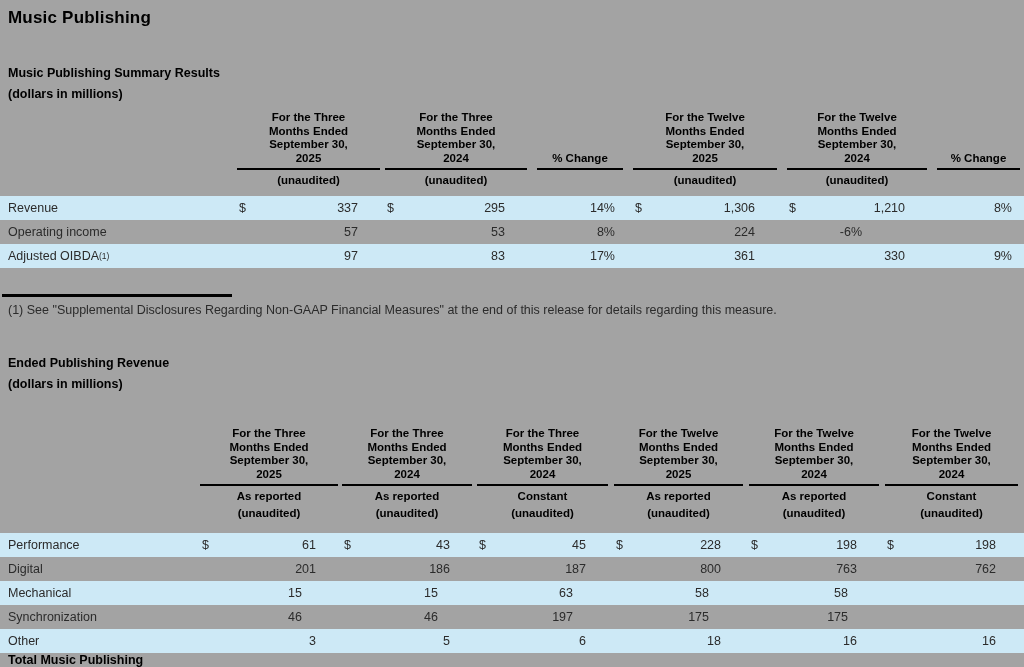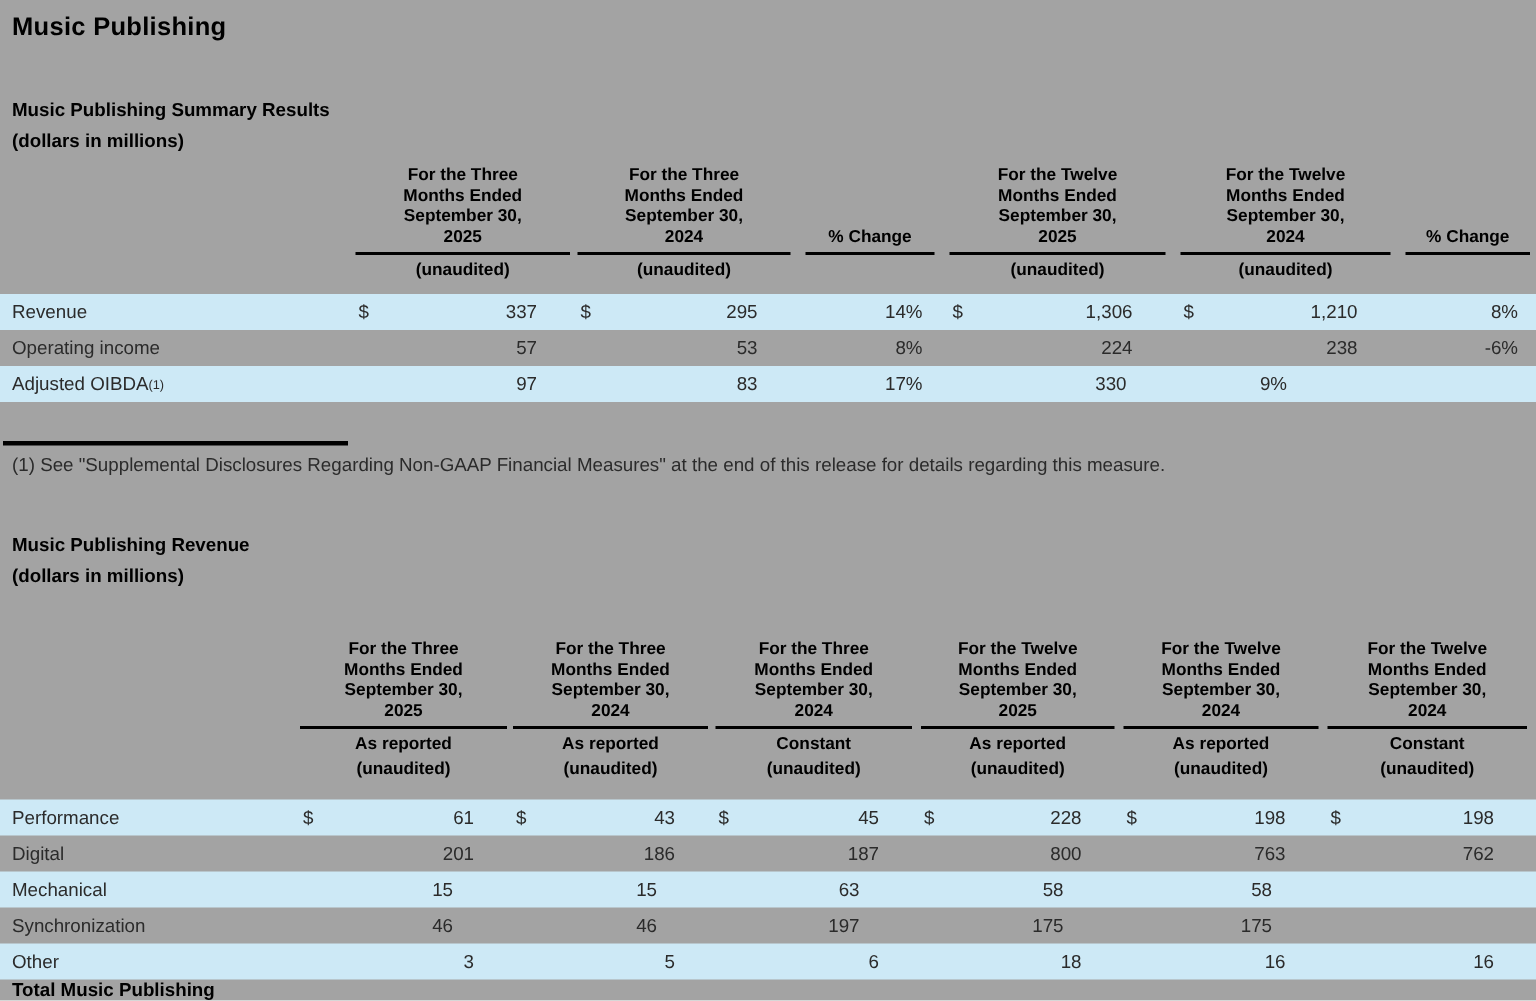--- a/index.html
+++ b/index.html
@@ -154,53 +154,53 @@
           </div>
         <div class="c t1c2 money">
             <span class="ds"></span>
             <span>53</span>
           </div>
         <div class="c t1c3 pct">8%</div>
         <div class="c t1c4 money">
             <span class="ds"></span>
             <span>224</span>
           </div>
-        <div class="c t1c5 money">
-            <span class="ds"></span>
-            <span>238</span>
-          </div>
         <div class="c t1c6 pct">-6%</div>
       </div>
       <div class="row hl">
         <div class="c t1lbl lbl">
             <span>Adjusted OIBDA</span>
             <sup>(1)</sup>
           </div>
         <div class="c t1c1 money">
             <span class="ds"></span>
             <span>97</span>
           </div>
         <div class="c t1c2 money">
             <span class="ds"></span>
             <span>83</span>
           </div>
         <div class="c t1c3 pct">17%</div>
+        <div class="c t1c4 money">
+            <span class="ds"></span>
+            <span>361</span>
+          </div>
         <div class="c t1c5 money">
             <span class="ds"></span>
             <span>330</span>
           </div>
         <div class="c t1c6 pct">9%</div>
       </div>
     </div>
   </div>
 
   <div class="fn-rule"></div>
   <div class="fn-text">(1) See "Supplemental Disclosures Regarding Non-GAAP Financial Measures" at the end of this release for details regarding this measure.</div>
 
-  <div class="sec-title" style="margin-top:39px;">Music Publishing Revenue</div>
+  <div class="sec-title" style="margin-top:39px;">Ended Publishing Revenue</div>
   <div class="sec-sub">(dollars in millions)</div>
 
   <div class="tbl t2">
     <div class="hdr-row">
       <div class="c t2lbl"></div>
       <div class="c t2c1 hdr">
         <div class="hdr-text">For the Three
 Months Ended
 September 30,
 2025</div>

